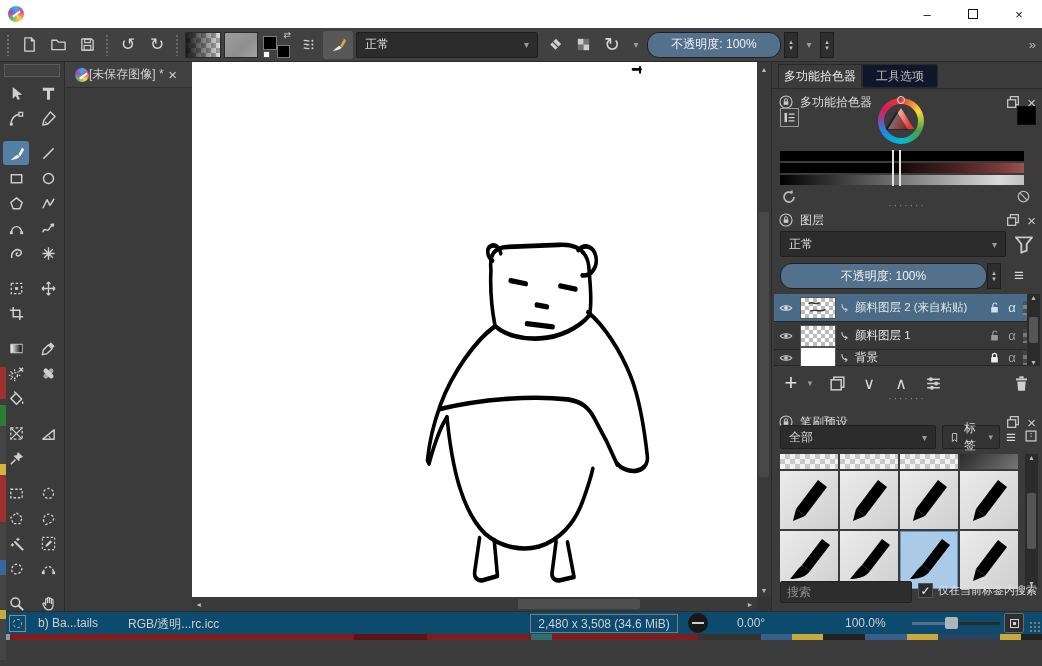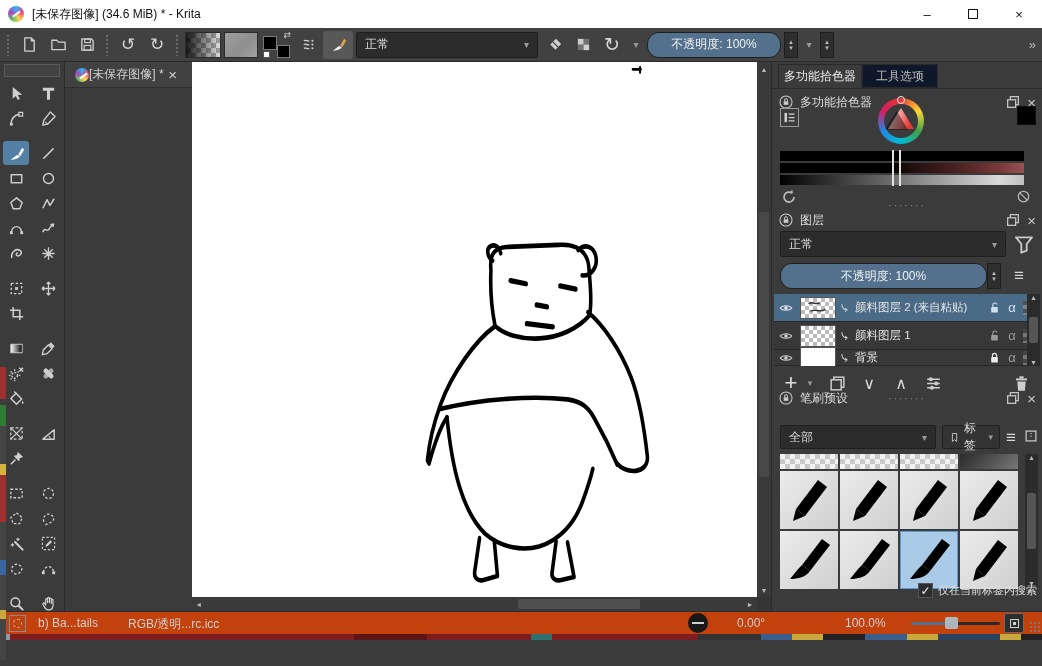--- a/index.html
+++ b/index.html
@@ -138,21 +138,21 @@
   .tile.selTile{background:#a9cbe8;outline:1px solid #5e9ad0;outline-offset:-1px}
   .tile svg{width:100%;height:100%;display:block}
   .bsearch{position:absolute;left:8px;height:22px;background:#2d2d2d;border:1px solid #222;border-radius:2px;color:#d6d6d6;font-size:12px;padding:0 6px;outline:none}
   .bsearch::placeholder{color:#8d8d8d}
   .bscope{position:absolute;display:flex;align-items:center;gap:5px;color:#e0e0e0;font-size:11px}
   .cbx{width:15px;height:15px;background:#2d2d2d;border:1px solid #555;color:#e8f2fa;font-size:12px;display:flex;align-items:center;justify-content:center}
   .gscroll{position:absolute;width:13px;background:#2b2b2b;display:flex;flex-direction:column;align-items:center;justify-content:space-between}
   .gthumb{width:9px;height:56px;background:#555;border-radius:2px}
 
   
-  .statusbar{height:23px;background:#c2410c;border-top:1px solid #2d2d2d;position:relative;color:#cfcfcf;font-size:12px}
+  .statusbar{height:23px;background:#0c4a6e;border-top:1px solid #2d2d2d;position:relative;color:#cfcfcf;font-size:12px}
   .selicon{position:absolute;left:9px;top:3px;width:17px;height:17px;border:1px solid #8a8a8a;display:flex;align-items:center;justify-content:center}
   .selicon i{display:block;width:9px;height:9px;border:1px dashed #bbb;border-radius:50%}
   .st{position:absolute;top:4px;white-space:nowrap}
   .sizebox{position:absolute;left:530px;top:2px;width:148px;height:19px;border:1px solid #7a7a7a;display:flex;align-items:center;justify-content:center;font-size:12px}
   .knob{position:absolute;left:688px;top:1px;width:20px;height:20px;border-radius:50%;background:#181818;display:flex;align-items:center;justify-content:center}
   .knob i{display:block;width:12px;height:2px;background:#cfcfcf}
   .zslider{position:absolute;left:912px;top:10px;width:88px;height:3px;background:#2a2a2a;border-radius:2px}
   .zslider .zfill{position:absolute;left:0;top:0;bottom:0;width:42%;background:#53718c}
   .zslider .zhandle{position:absolute;left:38%;top:-5px;width:13px;height:12px;background:#aeb6bd;border-radius:2px}
   .zoombtn{position:absolute;left:1004px;top:1px;width:20px;height:20px;border:1px solid #6a6a6a;border-radius:2px;background:#2e2e2e;display:flex;align-items:center;justify-content:center}
@@ -408,21 +408,20 @@
         <path class="pbody" d="M22 34 L42 8 L50 14 L30 40 Z"></path>
         <path class="ptip" d="M22 34 L30 40 C26 46 18 48 10 48 C14 43 17 39 22 34 Z"></path>
       </symbol>
  </defs>
 </svg>
 
 <div class="app">
 
   <div class="titlebar">
     <span class="kicon"></span>
-    <span class="ttext">[未保存图像]  (34.6 MiB)  * - Krita</span>
     <div class="wbtns">
       <div class="wbtn">
           <span>–</span>
         </div>
       <div class="wbtn">
           <span class="maxbox"></span>
         </div>
       <div class="wbtn">
           <span>×</span>
         </div>
@@ -921,21 +920,21 @@
         <div class="lbtn" style="margin-left:auto;margin-right:8px">
             <svg class="ic">
               <use href="#i-trash"></use>
             </svg>
           </div>
       </div>
       <div class="splitter" style="top:333px">
           <span>·······</span>
         </div>
 
-      <div class="dhead" style="top:326px">
+      <div class="dhead" style="top:350px">
         <svg class="hicon">
             <use href="#i-locker"></use>
           </svg>
         <span class="dtitle">笔刷预设</span>
         <span class="sp"></span>
         <svg class="hicon">
             <use href="#i-float"></use>
           </svg>
         <span class="dclose">×</span>
       </div>
@@ -1004,35 +1003,39 @@
           </div>
       </div>
       <style>
       </style>
       <div class="gscroll" style="top:392px;height:133px;right:4px">
         <span class="sarr">▲</span>
         <span class="gthumb"></span>
         <span class="sarr">▼</span>
       </div>
 
+      <input class="bsearch" style="top: 519px; width: 132px;" placeholder="搜索">
       <div class="bscope" style="left:146px;top:521px">
         <span class="cbx">
             <span>✓</span>
           </span>
         <span>仅在当前标签内搜索</span>
       </div>
     </div>
   </div>
 
   <div class="statusbar">
     <div class="selicon">
         <i></i>
       </div>
     <span class="st" style="left:38px">b) Ba...tails</span>
     <span class="st" style="left:128px">RGB/透明...rc.icc</span>
+    <div class="sizebox">
+        <span>2,480 x 3,508 (34.6 MiB)</span>
+      </div>
     <div class="knob">
         <i></i>
       </div>
     <span class="st" style="left:737px">0.00°</span>
     <span class="st" style="left:845px">100.0%</span>
     <div class="zslider">
       <span class="zfill"></span>
       <span class="zhandle"></span>
     </div>
     <div class="zoombtn">

